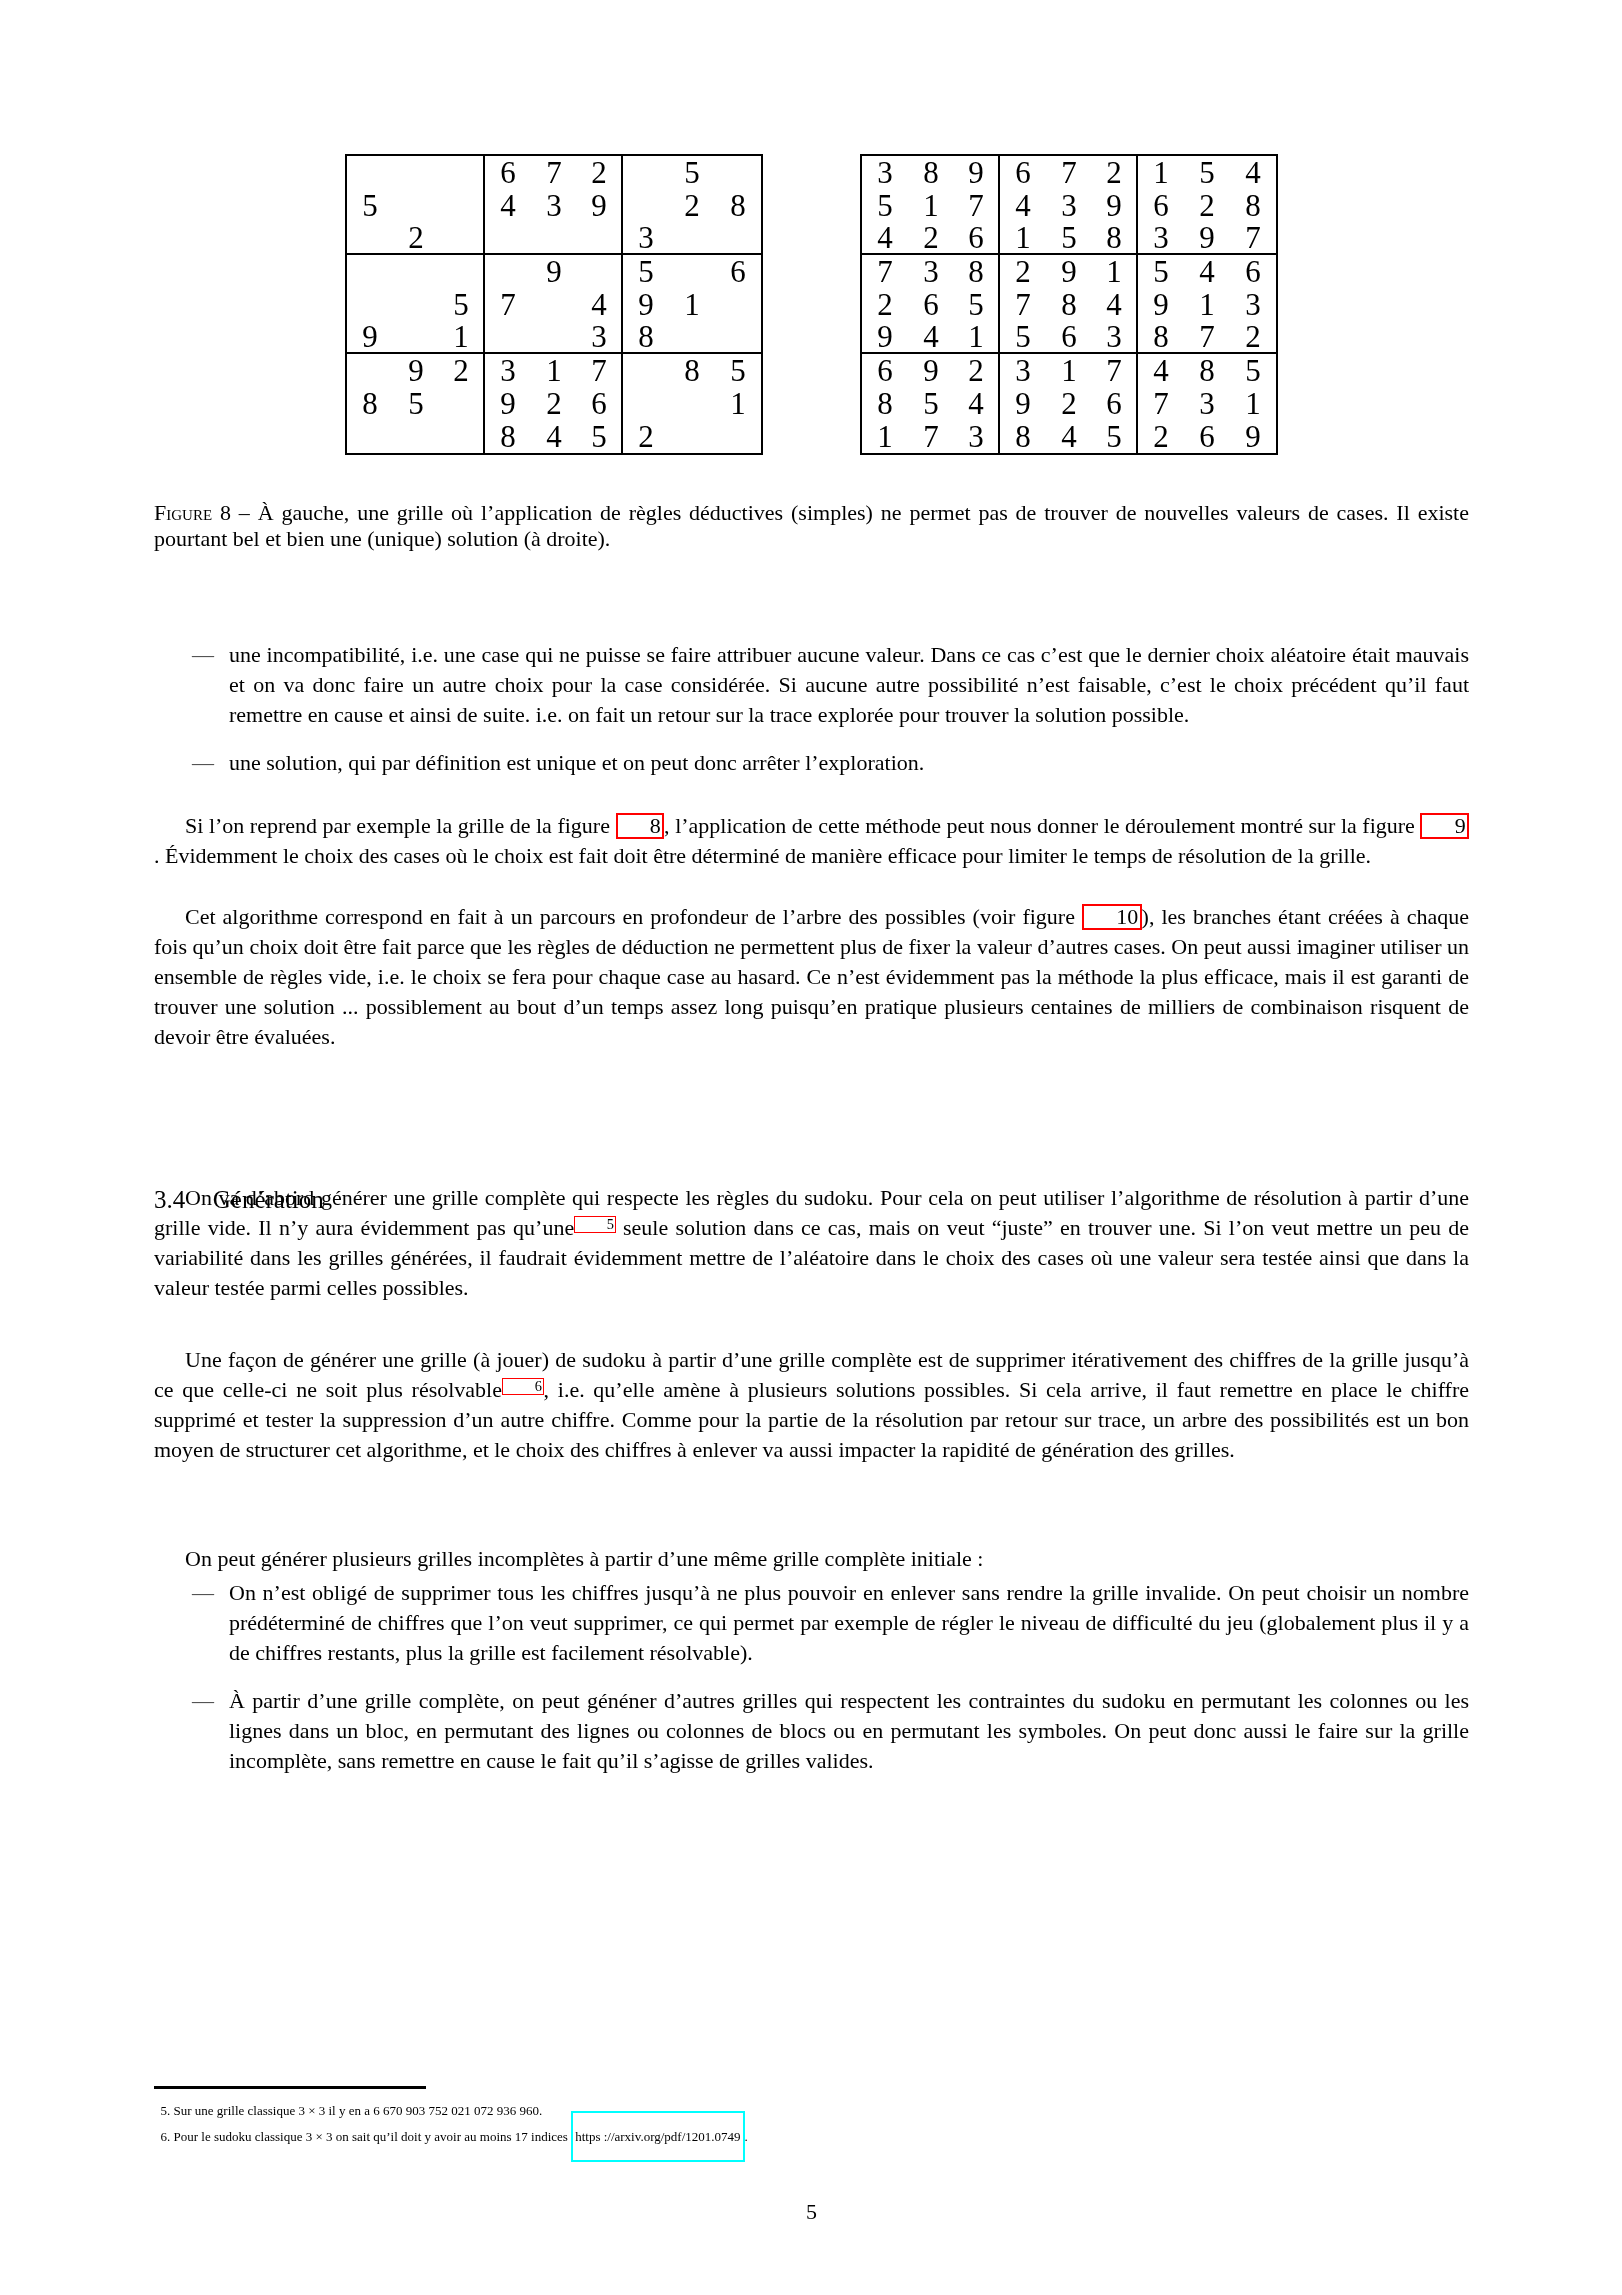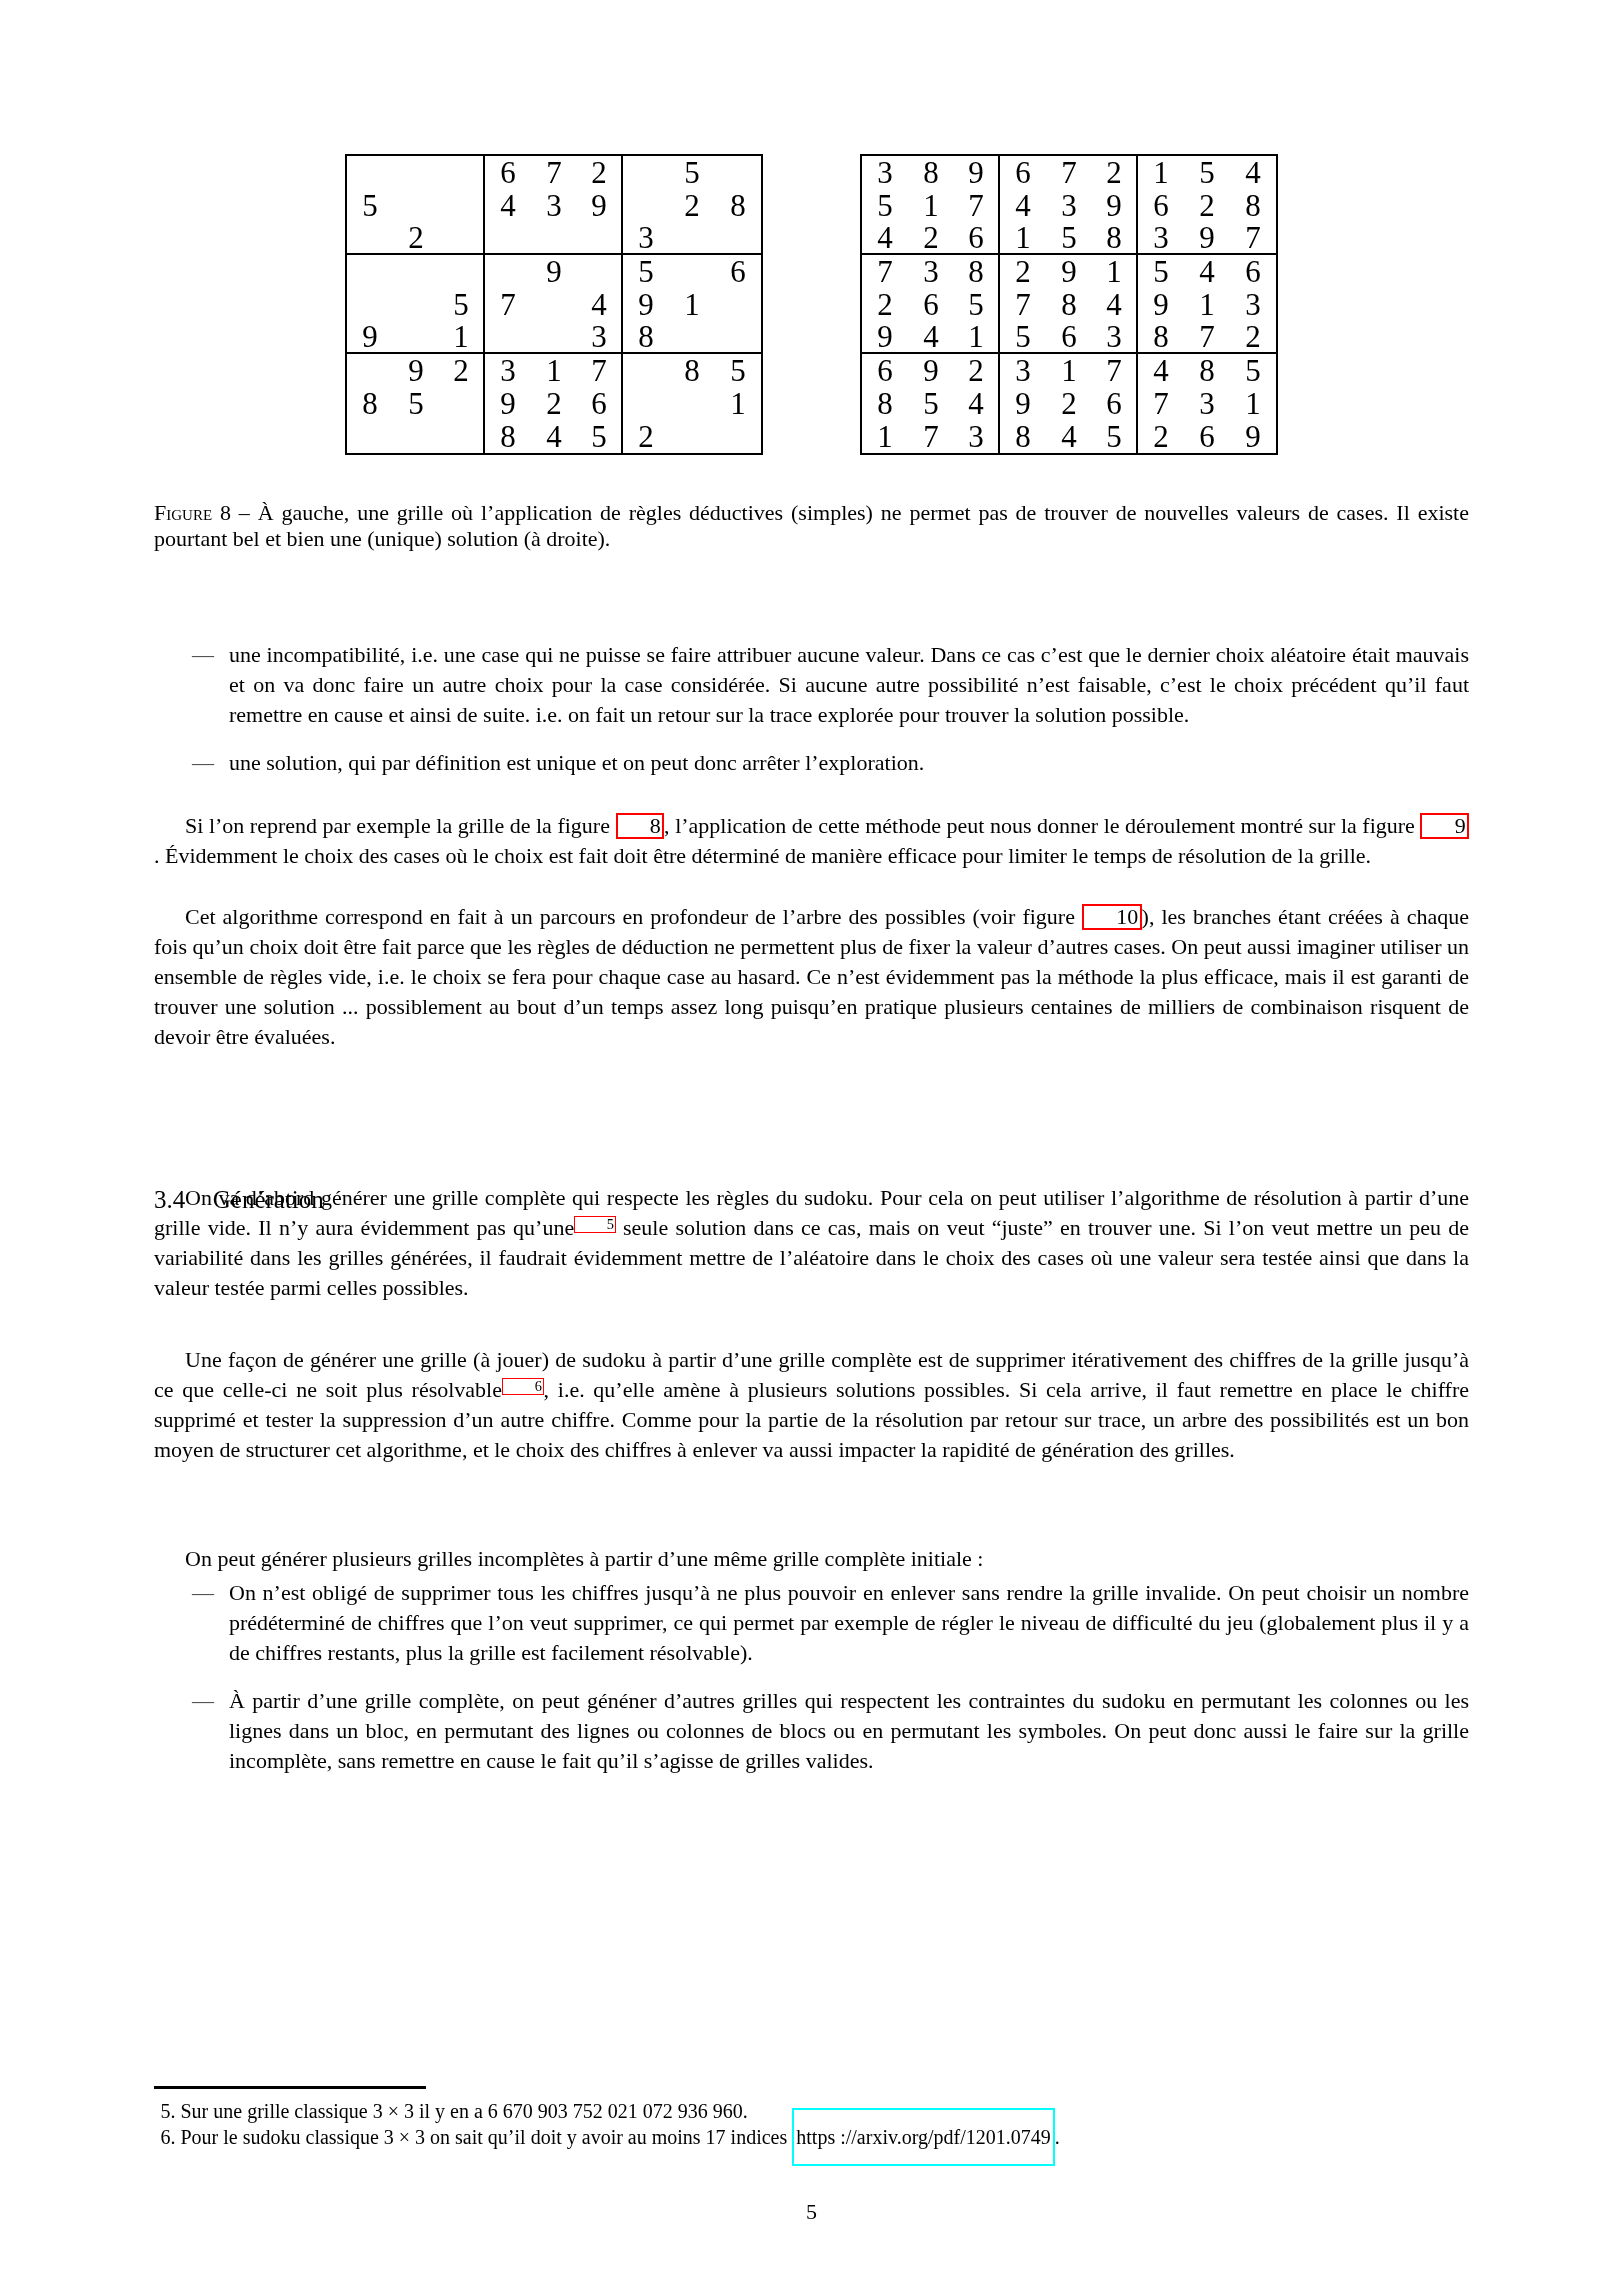--- a/index.html
+++ b/index.html
@@ -36,21 +36,21 @@
 
   
   .refbox{border:2px solid #ff0000;padding:0 1.3px;line-height:1;display:inline-block;}
   .fnmark{font-size:14.4px;vertical-align:5.9px;line-height:0;}
   .fnmark .refbox{padding:0 0.7px;border-width:1.3px;}
   .urlbox{border:2px solid #00ffff;padding:16px 2px;}
 
   
   .footnotes{top:2086px;}
   .fnrule{width:272px;height:2.6px;background:#000;margin-bottom:9.2px;}
-  .fn{font-size:20px;line-height:26px;padding-left:6.5px;}
+  .fn{font-size:13px;line-height:26px;padding-left:6.5px;}
 
   .pageno{position:absolute;top:2199px;left:0;right:0;text-align:center;font-size:22px;}
 </style>
 </head>
 <body>
 
 <div>
 
   <div class="grids">
     <div class="sudoku">

